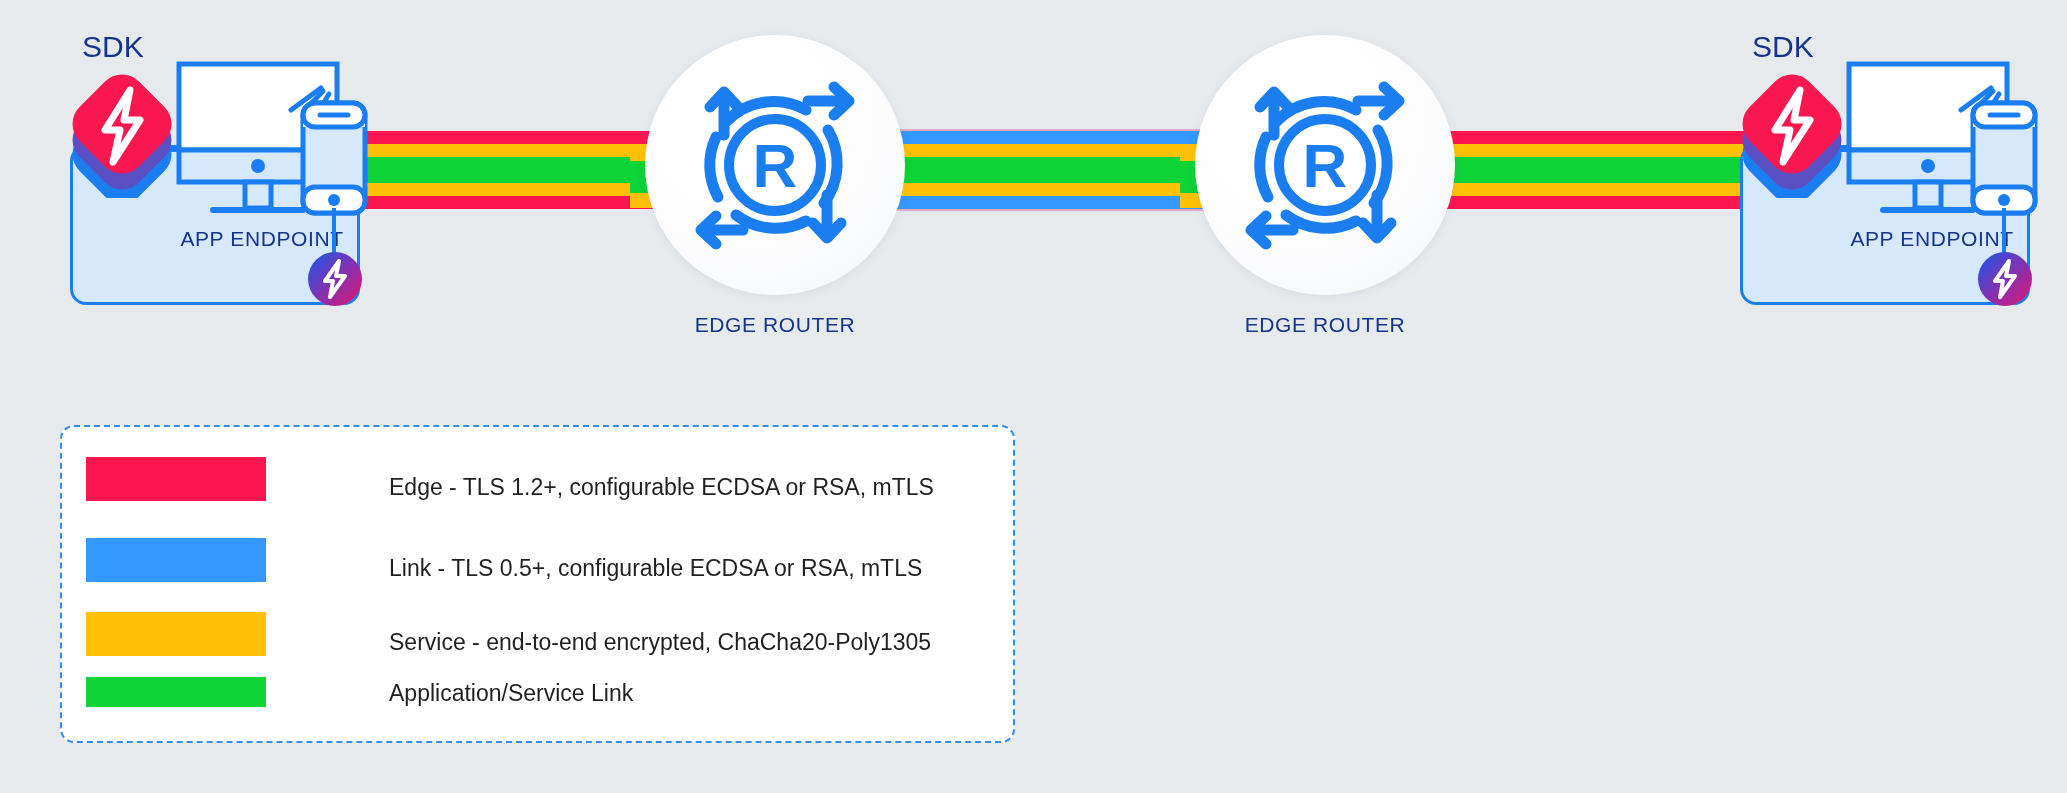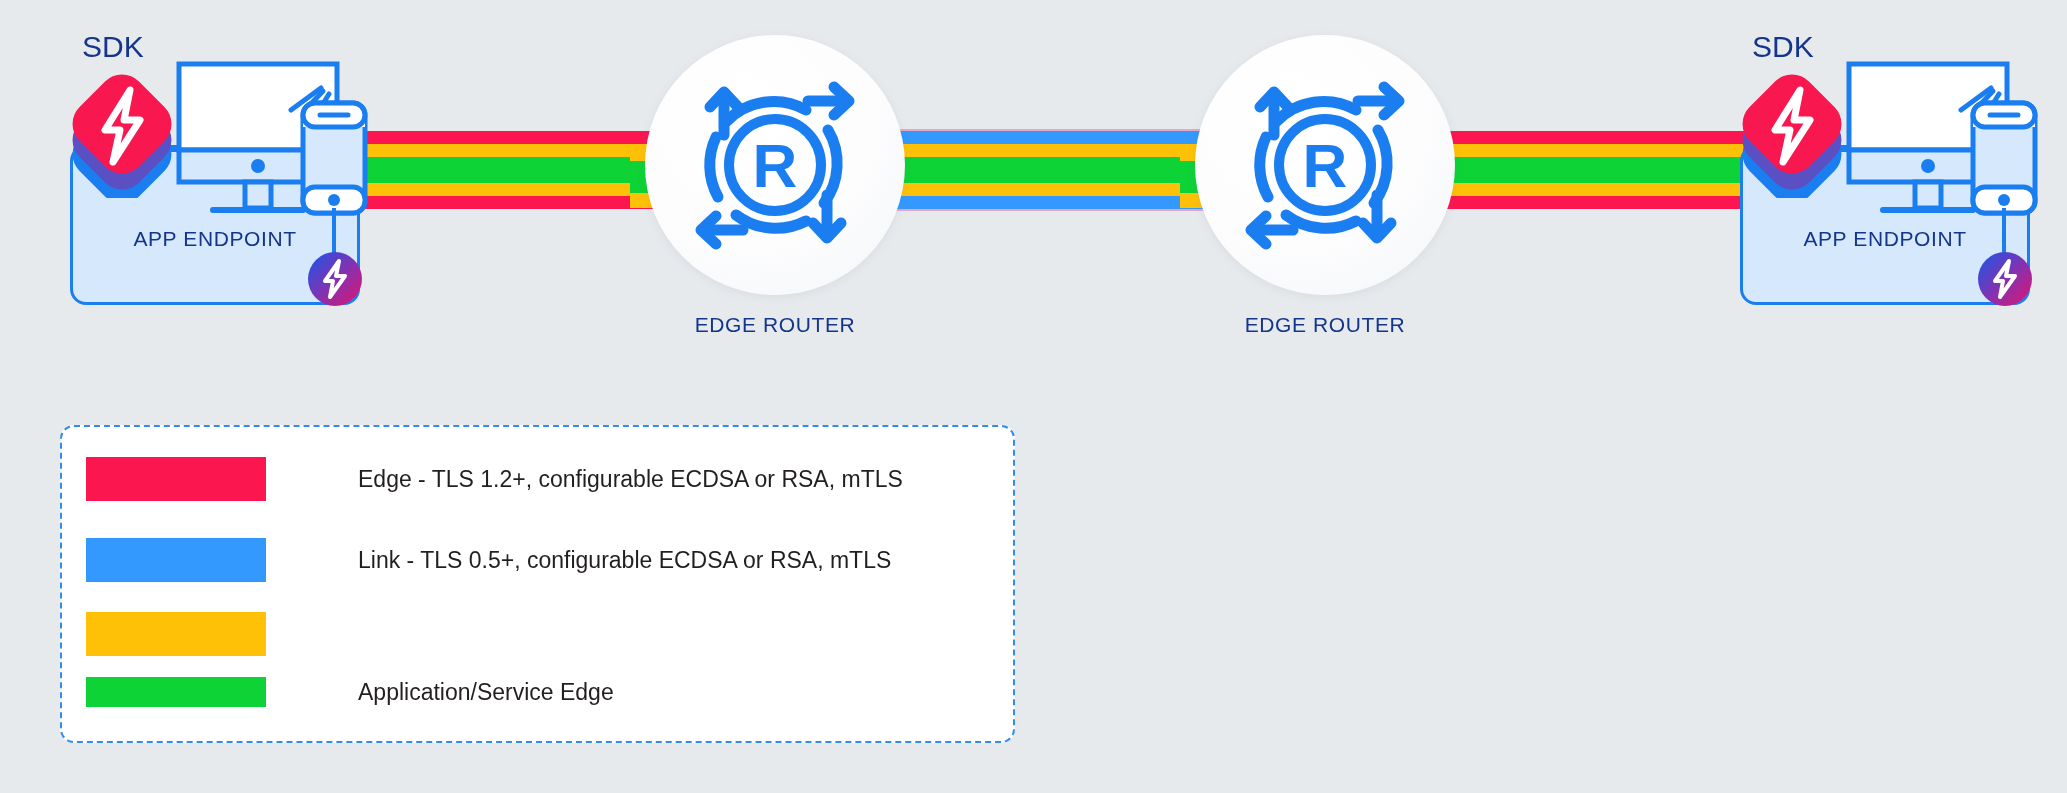--- a/index.html
+++ b/index.html
@@ -39,20 +39,21 @@
     box-sizing: border-box;
   }
   .endpoint-label {
     position: absolute;
     width: 100%;
     text-align: center;
     color: #14358c;
     font-size: 21px;
     letter-spacing: 0.6px;
     white-space: nowrap;
+    padding-left: 47px;
   }
   .sdk-label {
     position: absolute;
     color: #14358c;
     font-size: 30px;
     white-space: nowrap;
   }
 
   .sdk-stack { position: absolute; }
   .device-art { position: absolute; }
@@ -84,21 +85,22 @@
   .legend {
     position: absolute;
     background: #ffffff;
     border: 2px dashed #2f8cf0;
     border-radius: 14px;
     box-sizing: border-box;
   }
   .legend-row {
     position: absolute;
     display: flex;
-    align-items: center;
+    align-items: flex-end;
+    gap: 31px;
   }
   .legend-swatch {
     width: 180px;
     height: 44px;
     flex: 0 0 auto;
   }
   .legend-text {
     margin-left: 92px;
     color: #231f20;
     font-size: 23px;
@@ -319,21 +321,22 @@
       <div class="legend-text">Edge - TLS 1.2+, configurable ECDSA or RSA, mTLS</div>
     </div>
 
     <div class="legend-row" style="left:24px; top:111px; width:900px;">
       <div class="legend-swatch" style="background:#3399ff;"></div>
       <div class="legend-text">Link - TLS 0.5+, configurable ECDSA or RSA, mTLS</div>
     </div>
 
     <div class="legend-row" style="left:24px; top:185px; width:900px;">
       <div class="legend-swatch" style="background:#ffc107;"></div>
+      <div class="legend-text">Service - end-to-end encrypted, ChaCha20-Poly1305</div>
     </div>
 
     <div class="legend-row" style="left:24px; top:250px; width:900px;">
       <div class="legend-swatch" style="background:#0dd336; height:30px;"></div>
-      <div class="legend-text">Application/Service Edge</div>
+      <div class="legend-text">Application/Service Link</div>
     </div>
   </div>
 
 </div>
 
 </body></html>

